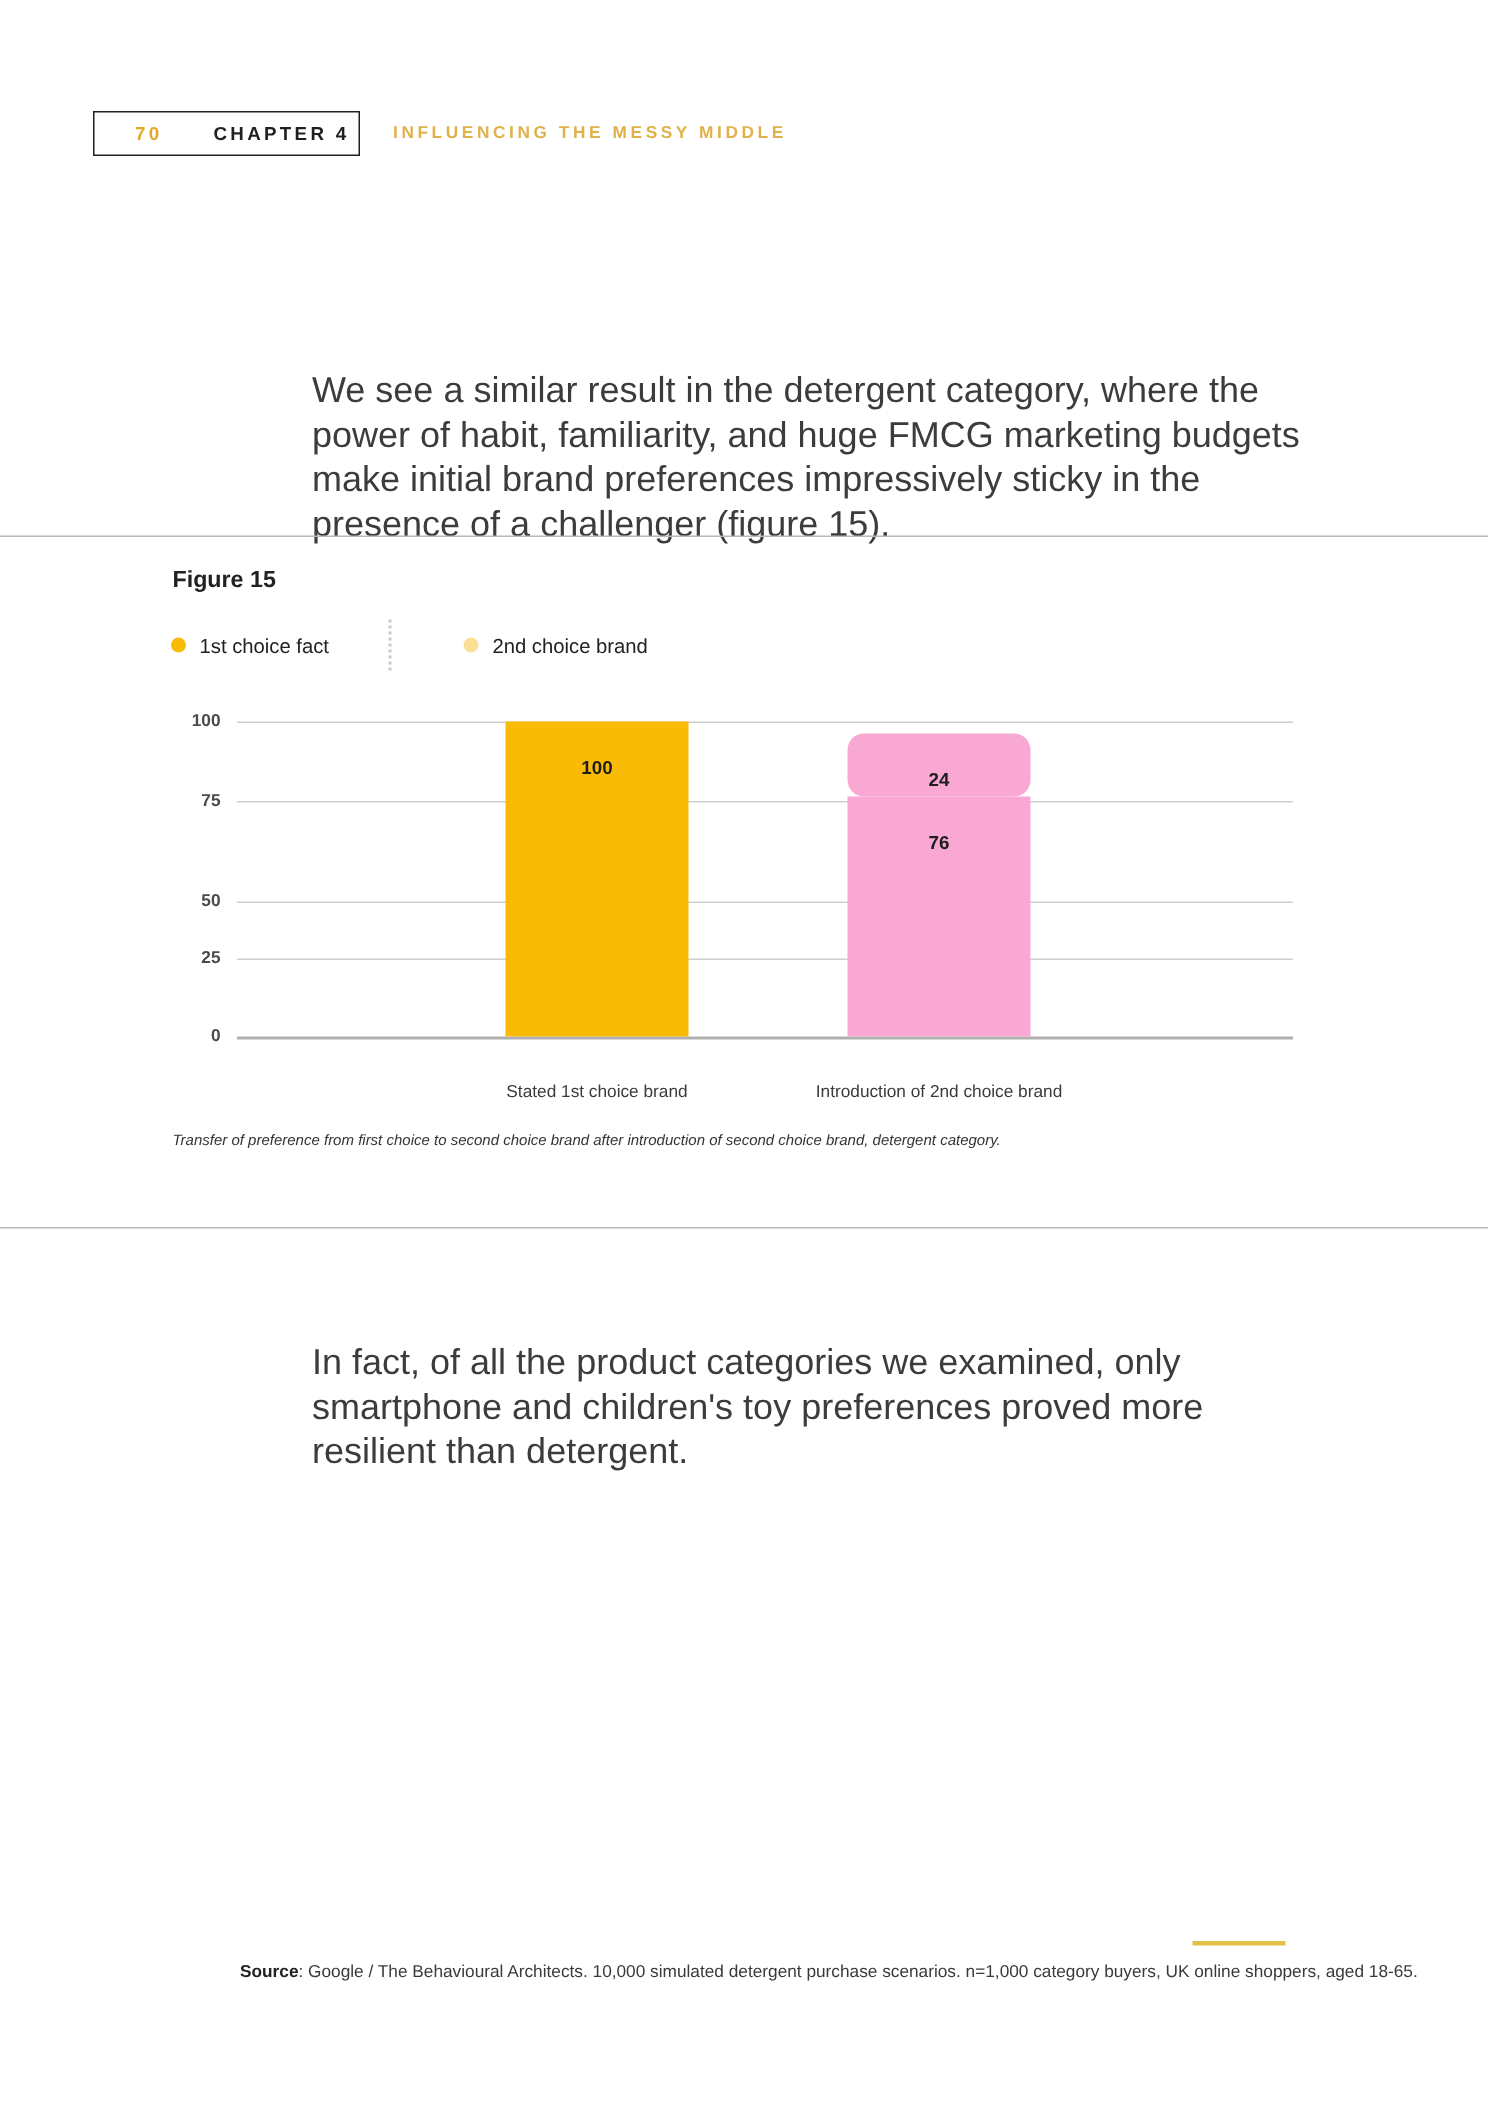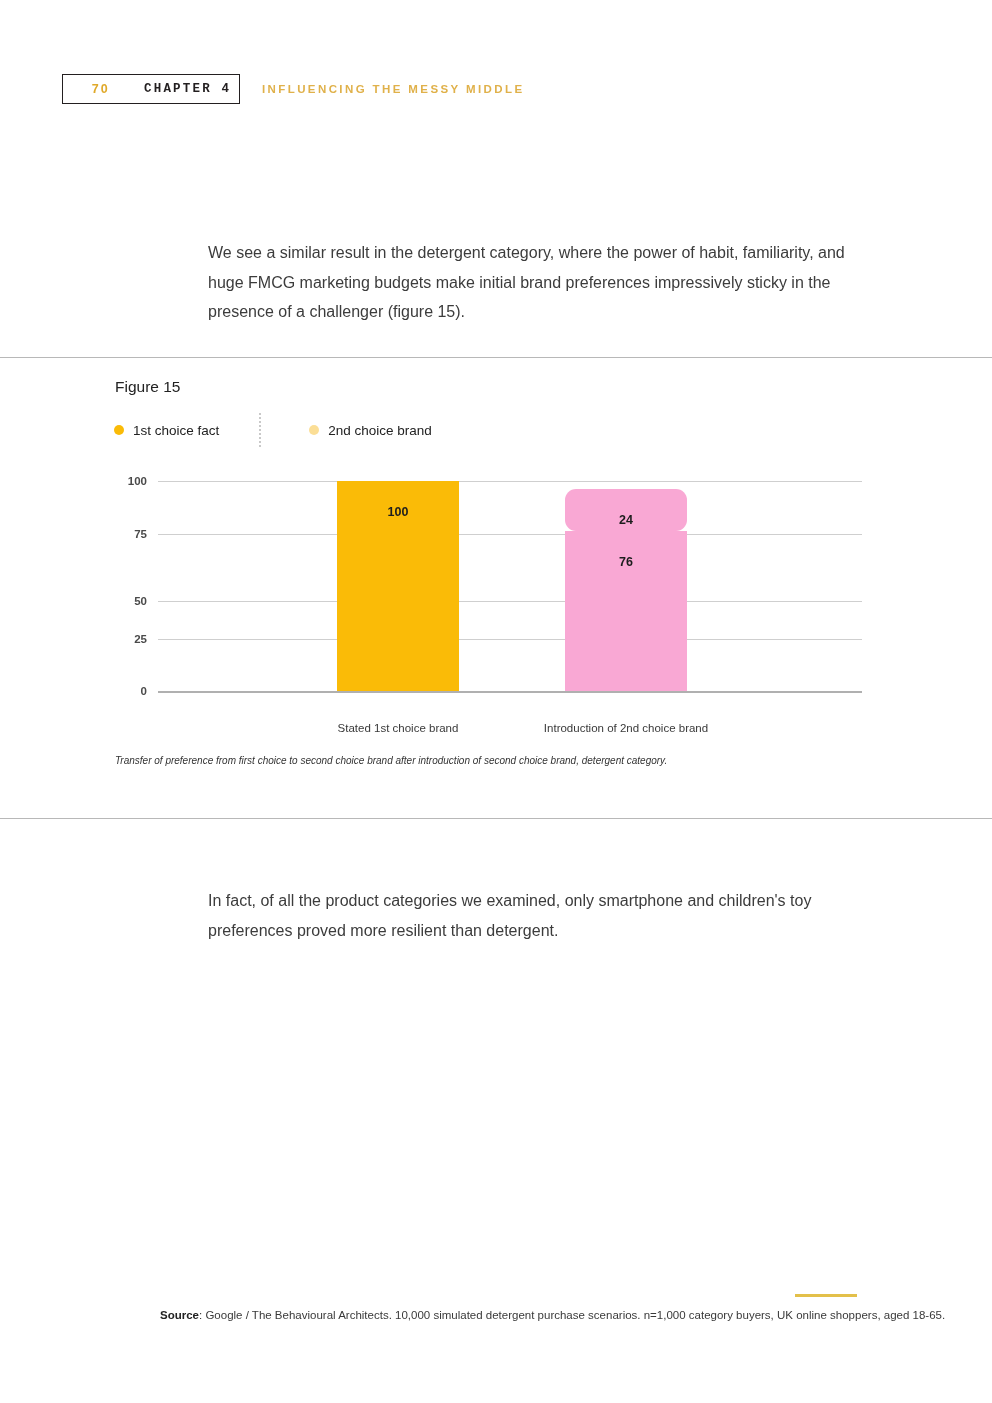--- a/index.html
+++ b/index.html
@@ -40,36 +40,35 @@
     color: #e0a92a;
     font-size: 12.5px;
     font-weight: 700;
     letter-spacing: 2.2px;
   }
   .chapter-label {
     color: #231f20;
     font-size: 12.5px;
     font-weight: 700;
     letter-spacing: 2.2px;
-    font-family: Liberation Mono, monospace;
   }
   .running-title {
     margin-left: 22px;
     color: #e0b14a;
     font-size: 11.5px;
     font-weight: 600;
     letter-spacing: 2.4px;
   }
 
   
   .body-copy {
     position: absolute;
     left: 208px;
     width: 660px;
-    font-size: 16px;
+    font-size: 24px;
     line-height: 29.5px;
     color: #3c3c3c;
     font-weight: 400;
   }
   #para-intro { top: 222px; }
   #para-outro { top: 870px; }
 
   
   .rule-full {
     position: absolute;
@@ -79,21 +78,21 @@
     background: #b8b8b8;
   }
   #rule-top { top: 357px; }
   #rule-bottom { top: 818px; }
 
   .figure-title {
     position: absolute;
     left: 115px;
     top: 378px;
     font-size: 15.5px;
-    font-weight: 400;
+    font-weight: 700;
     color: #222222;
   }
 
   
   .legend {
     position: absolute;
     left: 114px;
     top: 419px;
     display: flex;
     align-items: center;

